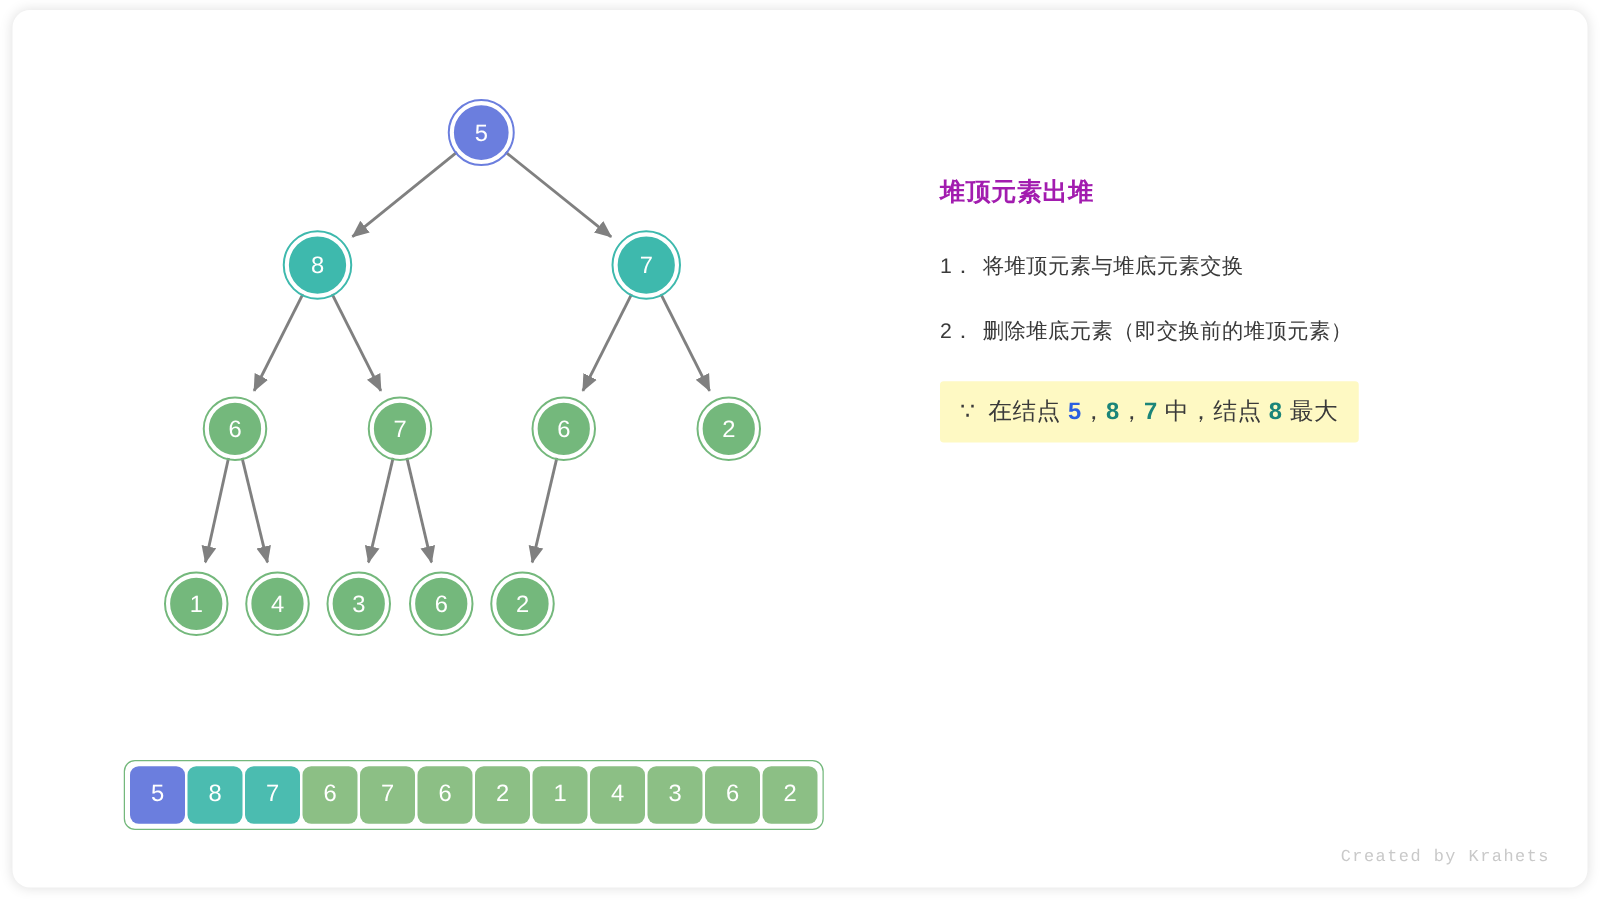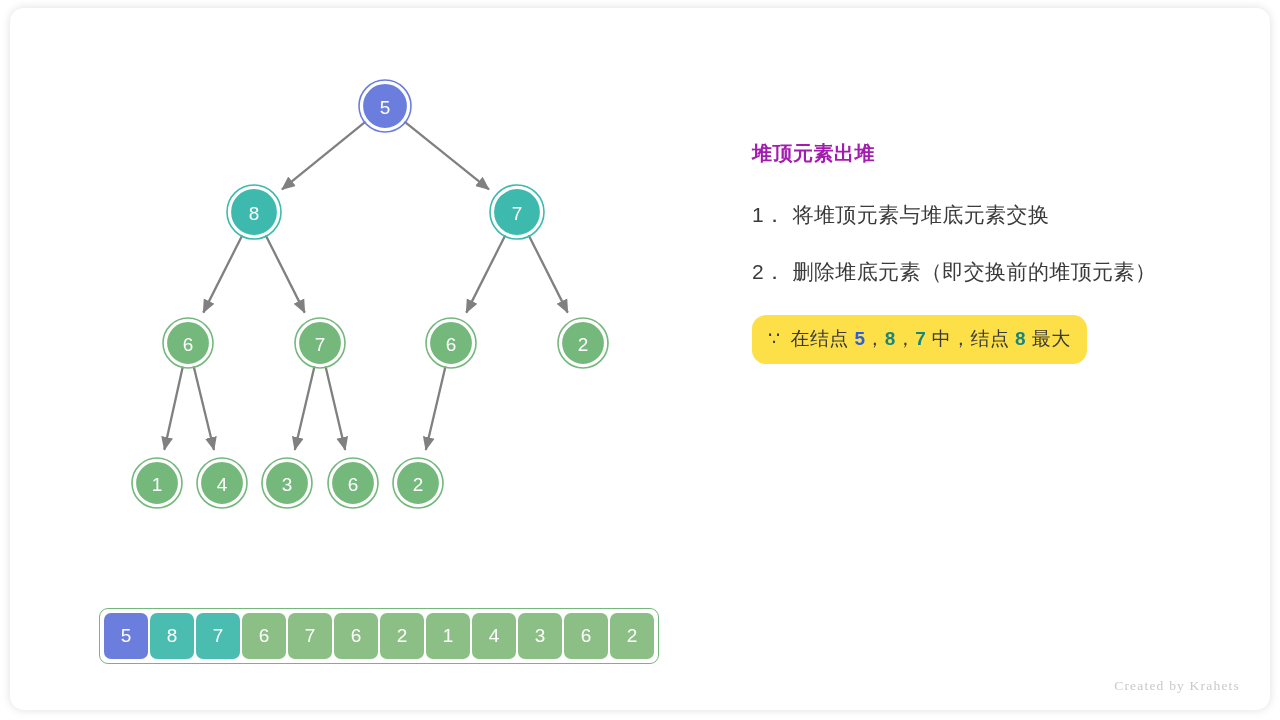--- a/index.html
+++ b/index.html
@@ -89,54 +89,54 @@
   }
   #panel-title {
     font-size: 20px;
     font-weight: bold;
     color: #a21caf;
     letter-spacing: 0.5px;
     margin: 0 0 34px 0;
     font-family: "Liberation Sans", "DejaVu Sans", sans-serif;
   }
   .step-line {
-    font-size: 21px;
+    font-size: 17px;
     color: #3a3a3a;
     margin-bottom: 29px;
     white-space: nowrap;
     letter-spacing: 0.4px;
     font-family: "Liberation Sans", "DejaVu Sans", sans-serif;
   }
   .step-num {
     margin-right: 7px;
   }
   #note-box {
-    background: #fde047;
-    border-radius: 14px;
+    background: #fef9c3;
+    border-radius: 3px;
     padding: 11px 16px 12px 16px;
     font-size: 19px;
     color: #3a3a3a;
     white-space: nowrap;
     letter-spacing: 0.4px;
     display: inline-block;
     font-family: "Liberation Sans", "DejaVu Sans", sans-serif;
   }
   .note-sym { margin-right: 10px; }
   .hl-blue  { color: #2a5fe0; font-weight: bold; }
   .hl-teal  { color: #1b8579; font-weight: bold; }
 
   
   #watermark {
     position: absolute;
     right: 30px;
     bottom: 16px;
     color: #c9c9c9;
     font-size: 13.5px;
     letter-spacing: 1.2px;
-    font-family: Liberation Serif, serif;
+    font-family: Liberation Mono, monospace;
   }
 </style>
 </head>
 <body>
 
 <div id="canvas-card">
 
   <svg id="tree-svg" viewBox="0 0 720 560" xmlns="http://www.w3.org/2000/svg">
     <defs>
       <marker id="arrowhead" markerWidth="7" markerHeight="7" refX="5.6" refY="3" orient="auto" markerUnits="strokeWidth">

